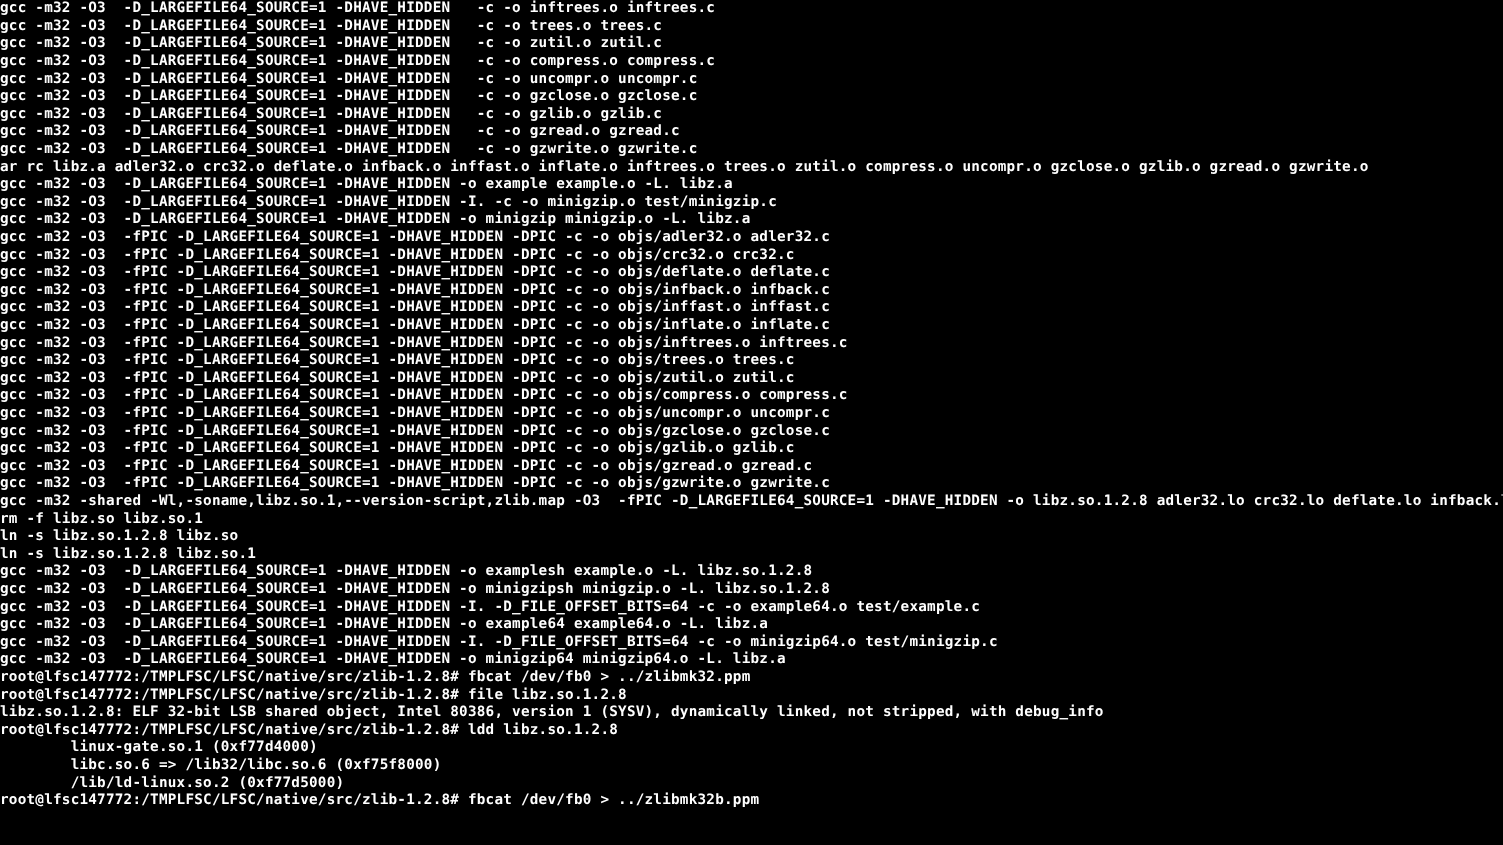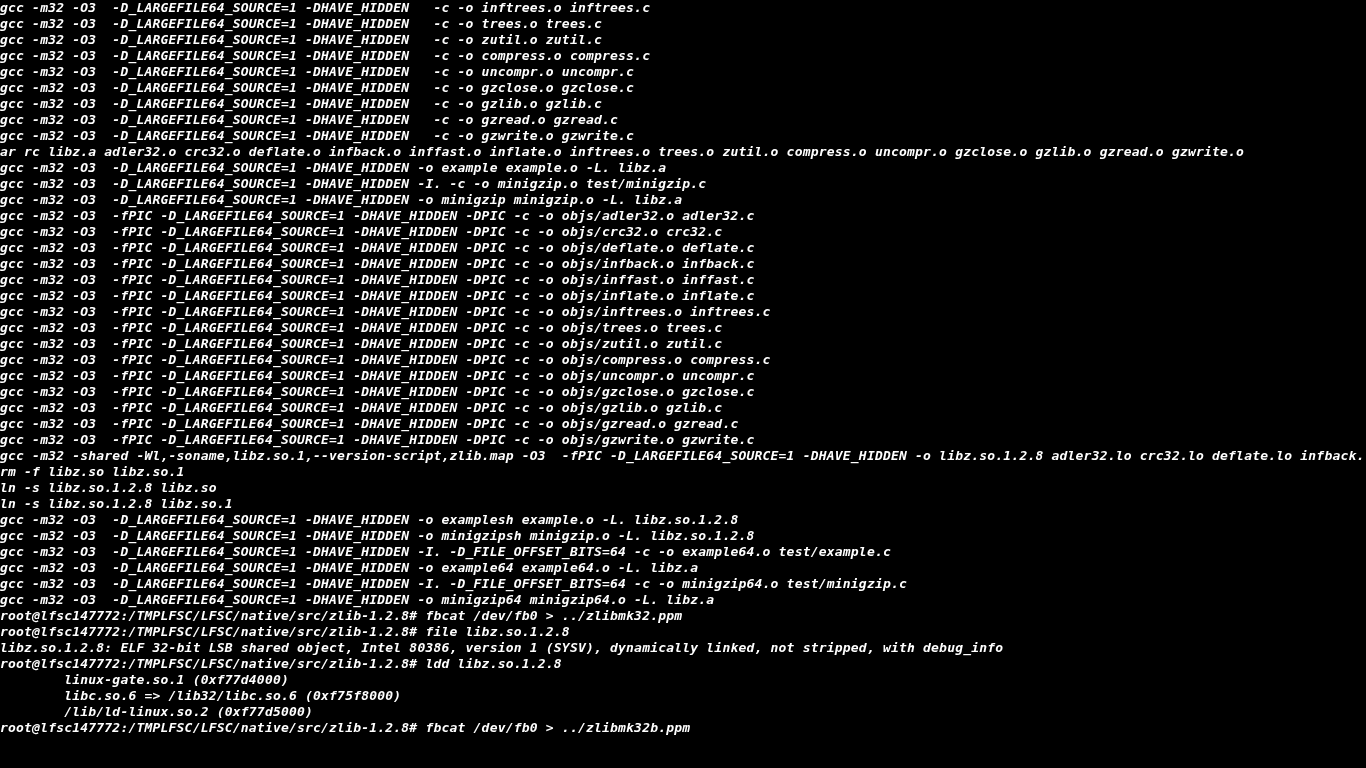--- a/index.html
+++ b/index.html
@@ -17,19 +17,18 @@
     letter-spacing: 0.2px;
   }
   .terminal {
     white-space: pre;
     padding: 0;
     margin: 0;
   }
   .line {
     display: block;
     min-height: 16px;
-    font-style: italic;
   }
 </style>
 </head>
 <body>
 
 <div class="terminal" id="term"><span class="line">gcc -m32 -O3  -D_LARGEFILE64_SOURCE=1 -DHAVE_HIDDEN   -c -o inftrees.o inftrees.c</span><span class="line">gcc -m32 -O3  -D_LARGEFILE64_SOURCE=1 -DHAVE_HIDDEN   -c -o trees.o trees.c</span><span class="line">gcc -m32 -O3  -D_LARGEFILE64_SOURCE=1 -DHAVE_HIDDEN   -c -o zutil.o zutil.c</span><span class="line">gcc -m32 -O3  -D_LARGEFILE64_SOURCE=1 -DHAVE_HIDDEN   -c -o compress.o compress.c</span><span class="line">gcc -m32 -O3  -D_LARGEFILE64_SOURCE=1 -DHAVE_HIDDEN   -c -o uncompr.o uncompr.c</span><span class="line">gcc -m32 -O3  -D_LARGEFILE64_SOURCE=1 -DHAVE_HIDDEN   -c -o gzclose.o gzclose.c</span><span class="line">gcc -m32 -O3  -D_LARGEFILE64_SOURCE=1 -DHAVE_HIDDEN   -c -o gzlib.o gzlib.c</span><span class="line">gcc -m32 -O3  -D_LARGEFILE64_SOURCE=1 -DHAVE_HIDDEN   -c -o gzread.o gzread.c</span><span class="line">gcc -m32 -O3  -D_LARGEFILE64_SOURCE=1 -DHAVE_HIDDEN   -c -o gzwrite.o gzwrite.c</span><span class="line">ar rc libz.a adler32.o crc32.o deflate.o infback.o inffast.o inflate.o inftrees.o trees.o zutil.o compress.o uncompr.o gzclose.o gzlib.o gzread.o gzwrite.o </span><span class="line">gcc -m32 -O3  -D_LARGEFILE64_SOURCE=1 -DHAVE_HIDDEN -o example example.o -L. libz.a</span><span class="line">gcc -m32 -O3  -D_LARGEFILE64_SOURCE=1 -DHAVE_HIDDEN -I. -c -o minigzip.o test/minigzip.c</span><span class="line">gcc -m32 -O3  -D_LARGEFILE64_SOURCE=1 -DHAVE_HIDDEN -o minigzip minigzip.o -L. libz.a</span><span class="line">gcc -m32 -O3  -fPIC -D_LARGEFILE64_SOURCE=1 -DHAVE_HIDDEN -DPIC -c -o objs/adler32.o adler32.c</span><span class="line">gcc -m32 -O3  -fPIC -D_LARGEFILE64_SOURCE=1 -DHAVE_HIDDEN -DPIC -c -o objs/crc32.o crc32.c</span><span class="line">gcc -m32 -O3  -fPIC -D_LARGEFILE64_SOURCE=1 -DHAVE_HIDDEN -DPIC -c -o objs/deflate.o deflate.c</span><span class="line">gcc -m32 -O3  -fPIC -D_LARGEFILE64_SOURCE=1 -DHAVE_HIDDEN -DPIC -c -o objs/infback.o infback.c</span><span class="line">gcc -m32 -O3  -fPIC -D_LARGEFILE64_SOURCE=1 -DHAVE_HIDDEN -DPIC -c -o objs/inffast.o inffast.c</span><span class="line">gcc -m32 -O3  -fPIC -D_LARGEFILE64_SOURCE=1 -DHAVE_HIDDEN -DPIC -c -o objs/inflate.o inflate.c</span><span class="line">gcc -m32 -O3  -fPIC -D_LARGEFILE64_SOURCE=1 -DHAVE_HIDDEN -DPIC -c -o objs/inftrees.o inftrees.c</span><span class="line">gcc -m32 -O3  -fPIC -D_LARGEFILE64_SOURCE=1 -DHAVE_HIDDEN -DPIC -c -o objs/trees.o trees.c</span><span class="line">gcc -m32 -O3  -fPIC -D_LARGEFILE64_SOURCE=1 -DHAVE_HIDDEN -DPIC -c -o objs/zutil.o zutil.c</span><span class="line">gcc -m32 -O3  -fPIC -D_LARGEFILE64_SOURCE=1 -DHAVE_HIDDEN -DPIC -c -o objs/compress.o compress.c</span><span class="line">gcc -m32 -O3  -fPIC -D_LARGEFILE64_SOURCE=1 -DHAVE_HIDDEN -DPIC -c -o objs/uncompr.o uncompr.c</span><span class="line">gcc -m32 -O3  -fPIC -D_LARGEFILE64_SOURCE=1 -DHAVE_HIDDEN -DPIC -c -o objs/gzclose.o gzclose.c</span><span class="line">gcc -m32 -O3  -fPIC -D_LARGEFILE64_SOURCE=1 -DHAVE_HIDDEN -DPIC -c -o objs/gzlib.o gzlib.c</span><span class="line">gcc -m32 -O3  -fPIC -D_LARGEFILE64_SOURCE=1 -DHAVE_HIDDEN -DPIC -c -o objs/gzread.o gzread.c</span><span class="line">gcc -m32 -O3  -fPIC -D_LARGEFILE64_SOURCE=1 -DHAVE_HIDDEN -DPIC -c -o objs/gzwrite.o gzwrite.c</span><span class="line">gcc -m32 -shared -Wl,-soname,libz.so.1,--version-script,zlib.map -O3  -fPIC -D_LARGEFILE64_SOURCE=1 -DHAVE_HIDDEN -o libz.so.1.2.8 adler32.lo crc32.lo deflate.lo infback.lo inffast.lo inflate.lo inftrees.lo trees.lo zutil.lo compress.lo uncompr.lo gzclose.lo gzlib.lo gzread.lo gzwrite.lo  -lc </span><span class="line">rm -f libz.so libz.so.1</span><span class="line">ln -s libz.so.1.2.8 libz.so</span><span class="line">ln -s libz.so.1.2.8 libz.so.1</span><span class="line">gcc -m32 -O3  -D_LARGEFILE64_SOURCE=1 -DHAVE_HIDDEN -o examplesh example.o -L. libz.so.1.2.8</span><span class="line">gcc -m32 -O3  -D_LARGEFILE64_SOURCE=1 -DHAVE_HIDDEN -o minigzipsh minigzip.o -L. libz.so.1.2.8</span><span class="line">gcc -m32 -O3  -D_LARGEFILE64_SOURCE=1 -DHAVE_HIDDEN -I. -D_FILE_OFFSET_BITS=64 -c -o example64.o test/example.c</span><span class="line">gcc -m32 -O3  -D_LARGEFILE64_SOURCE=1 -DHAVE_HIDDEN -o example64 example64.o -L. libz.a</span><span class="line">gcc -m32 -O3  -D_LARGEFILE64_SOURCE=1 -DHAVE_HIDDEN -I. -D_FILE_OFFSET_BITS=64 -c -o minigzip64.o test/minigzip.c</span><span class="line">gcc -m32 -O3  -D_LARGEFILE64_SOURCE=1 -DHAVE_HIDDEN -o minigzip64 minigzip64.o -L. libz.a</span><span class="line">root@lfsc147772:/TMPLFSC/LFSC/native/src/zlib-1.2.8# fbcat /dev/fb0 &gt; ../zlibmk32.ppm</span><span class="line">root@lfsc147772:/TMPLFSC/LFSC/native/src/zlib-1.2.8# file libz.so.1.2.8</span><span class="line">libz.so.1.2.8: ELF 32-bit LSB shared object, Intel 80386, version 1 (SYSV), dynamically linked, not stripped, with debug_info</span><span class="line">root@lfsc147772:/TMPLFSC/LFSC/native/src/zlib-1.2.8# ldd libz.so.1.2.8</span><span class="line">        linux-gate.so.1 (0xf77d4000)</span><span class="line">        libc.so.6 =&gt; /lib32/libc.so.6 (0xf75f8000)</span><span class="line">        /lib/ld-linux.so.2 (0xf77d5000)</span><span class="line">root@lfsc147772:/TMPLFSC/LFSC/native/src/zlib-1.2.8# fbcat /dev/fb0 &gt; ../zlibmk32b.ppm</span></div>
 
 </body></html>

